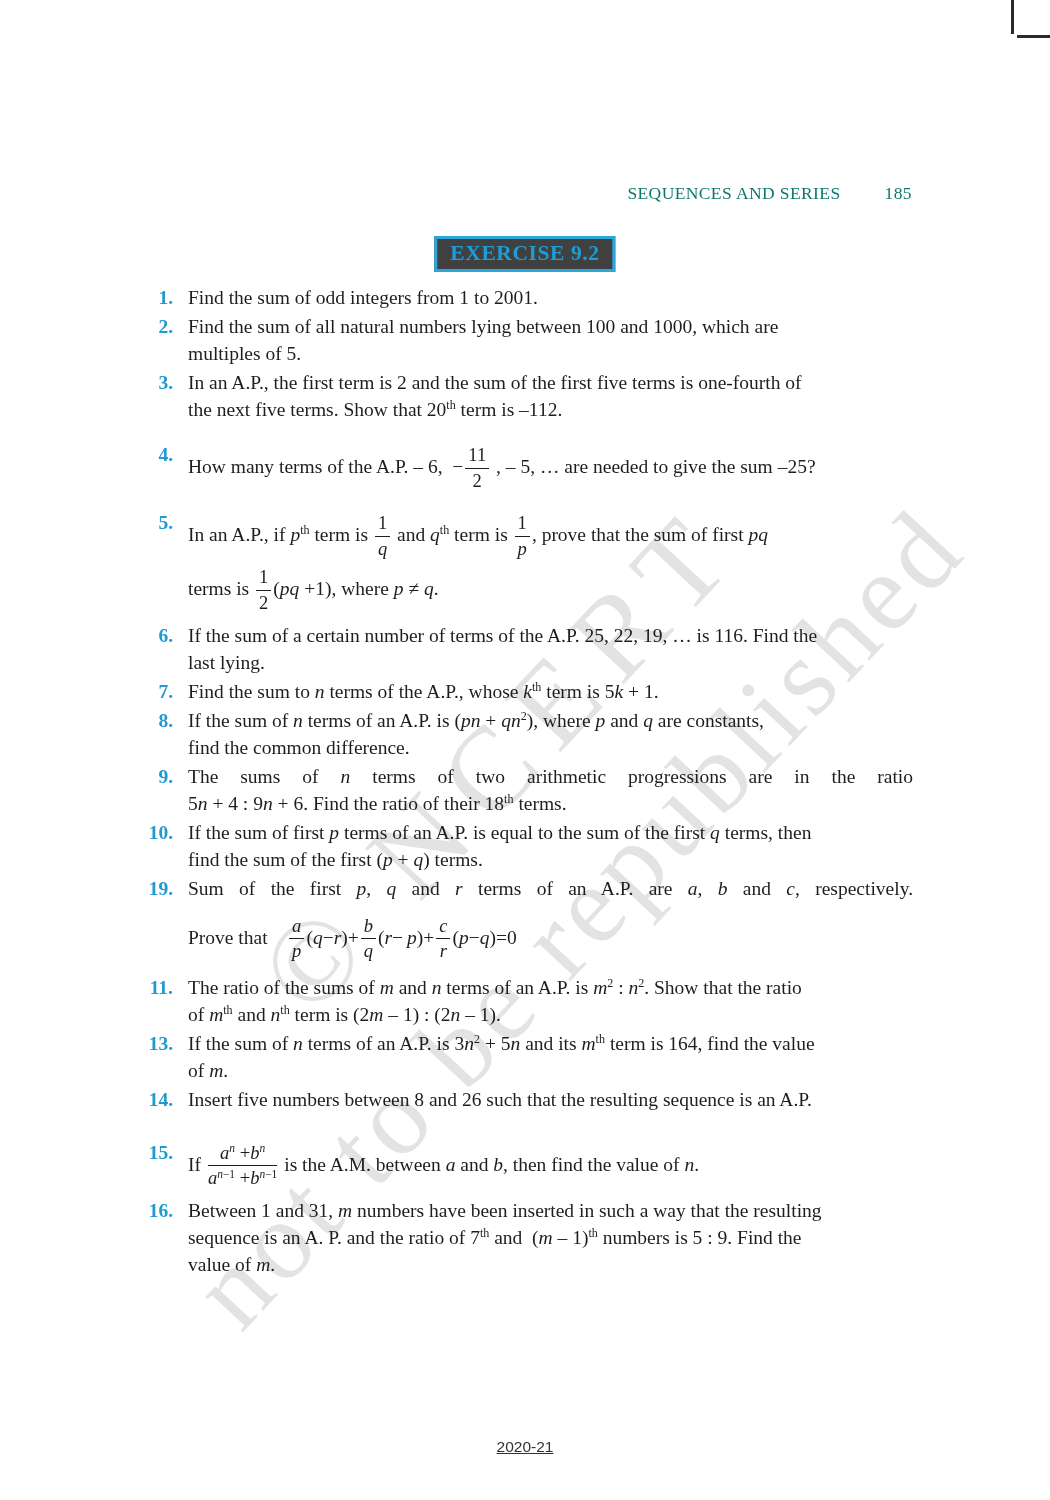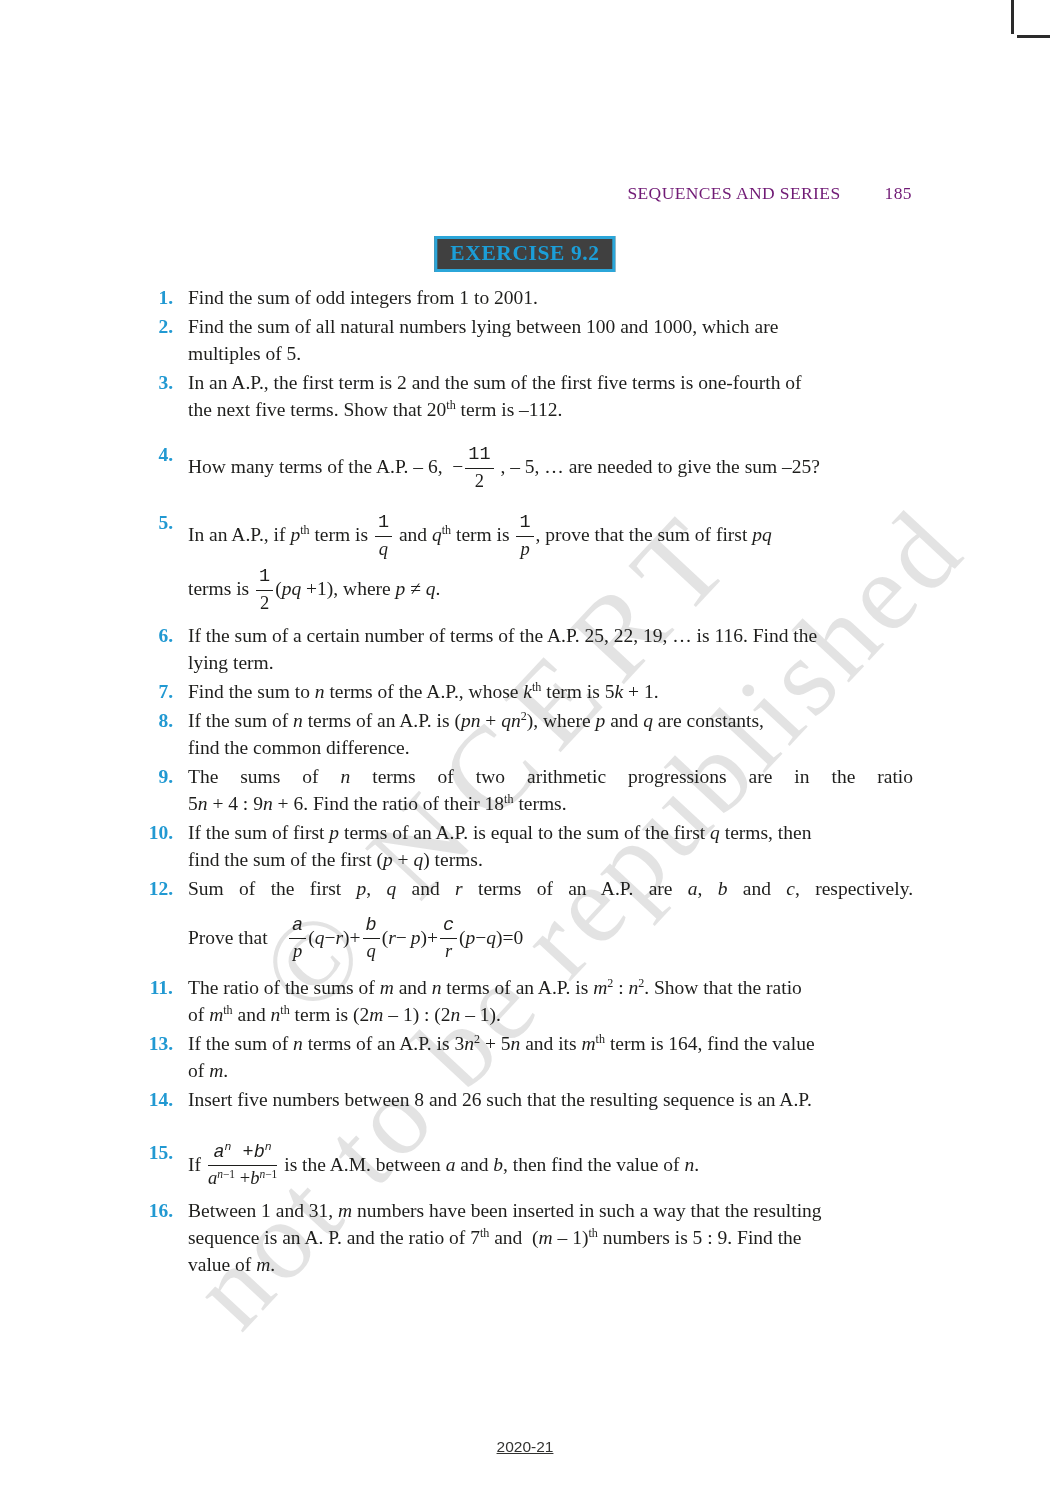--- a/index.html
+++ b/index.html
@@ -27,21 +27,21 @@
     z-index: 0;
     transform: translate(-50%, -50%) rotate(-47deg);
     user-select: none;
   }
   .wm1 { left: 500px; top: 760px; font-size: 118px; letter-spacing: 20px; }
   .wm2 { left: 578px; top: 918px; font-size: 112px; letter-spacing: 6px; }
 
   
   .header {
     position: absolute; top: 183px; right: 138px;
-    font-size: 17.5px; color: #701a75; letter-spacing: 0.4px;
+    font-size: 17.5px; color: #0f766e; letter-spacing: 0.4px;
     z-index: 2;
   }
   .header .page-num { margin-left: 44px; }
 
   
   .exercise-box {
     position: absolute; top: 236px; left: 50%; transform: translateX(-50%);
     border: 3px solid #2ba6d9;
     background: #404040;
     color: #1b9ed8;
@@ -74,21 +74,21 @@
     text-align-last: justify;
   }
   em { font-style: italic; }
   sup { font-size: 0.62em; line-height: 0; position: relative; top: -0.55em; vertical-align: baseline; text-align: right; }
 
   
   .frac {
     display: inline-block; vertical-align: middle; text-align: center;
     font-size: 0.95em; line-height: 1.22; margin: 3px 2px;
   }
-  .frac .num { display: block; border-bottom: 1.7px solid #1e1e1c; padding: 0 3px 1px 3px; font-family: Liberation Mono, monospace; }
+  .frac .num { display: block; border-bottom: 1.7px solid #1e1e1c; padding: 0 3px 1px 3px; }
   .frac .den { display: block; padding-top: 1px; }
 
   
   .question:nth-child(4)  { margin-top: 18px; margin-bottom: 14px; }
   .question:nth-child(5)  { margin-bottom: 4px; }
   .question:nth-child(15) { margin-top: 26px; margin-bottom: 4px; }
   .question:nth-child(11) .q-line:nth-child(2) { margin-top: 10px; margin-bottom: 6px; }
 
   
   .footer {
@@ -150,21 +150,21 @@
         <div class="q-num">5.</div>
         <div class="q-body">
           <div class="q-line">In an A.P., if <em>p</em><sup>th</sup> term is <span class="frac"><span class="num">1</span><span class="den"><em>q</em></span></span> and <em>q</em><sup>th</sup> term is <span class="frac"><span class="num">1</span><span class="den"><em>p</em></span></span>, prove that the sum of first <em>pq</em></div>
           <div class="q-line">terms is <span class="frac"><span class="num">1</span><span class="den">2</span></span>(<em>pq</em> +1), where <em>p</em> ≠ <em>q</em>.</div>
         </div>
       </div>
       <div class="question">
         <div class="q-num">6.</div>
         <div class="q-body">
           <div class="q-line">If the sum of a certain number of terms of the A.P. 25, 22, 19, … is 116. Find the</div>
-          <div class="q-line">lying term.</div>
+          <div class="q-line">last lying.</div>
         </div>
       </div>
       <div class="question">
         <div class="q-num">7.</div>
         <div class="q-body">
           <div class="q-line">Find the sum to <em>n</em> terms of the A.P., whose <em>k</em><sup>th</sup> term is 5<em>k</em> + 1.</div>
         </div>
       </div>
       <div class="question">
         <div class="q-num">8.</div>
@@ -181,21 +181,21 @@
         </div>
       </div>
       <div class="question">
         <div class="q-num">10.</div>
         <div class="q-body">
           <div class="q-line">If the sum of first <em>p</em> terms of an A.P. is equal to the sum of the first <em>q</em> terms, then</div>
           <div class="q-line">find the sum of the first (<em>p</em> + <em>q</em>) terms.</div>
         </div>
       </div>
       <div class="question">
-        <div class="q-num">12.</div>
+        <div class="q-num">19.</div>
         <div class="q-body">
           <div class="q-line justify">Sum of the first <em>p</em>, <em>q</em> and <em>r</em> terms of an A.P. are <em>a</em>, <em>b</em> and <em>c</em>, respectively.</div>
           <div class="q-line">Prove that &nbsp;&nbsp;&nbsp;<span class="frac"><span class="num"><em>a</em></span><span class="den"><em>p</em></span></span>(<em>q</em>−<em>r</em>)+<span class="frac"><span class="num"><em>b</em></span><span class="den"><em>q</em></span></span>(<em>r</em>− <em>p</em>)+<span class="frac"><span class="num"><em>c</em></span><span class="den"><em>r</em></span></span>(<em>p</em>−<em>q</em>)=0</div>
         </div>
       </div>
       <div class="question">
         <div class="q-num">11.</div>
         <div class="q-body">
           <div class="q-line">The ratio of the sums of <em>m</em> and <em>n</em> terms of an A.P. is <em>m</em><sup>2</sup> : <em>n</em><sup>2</sup>. Show that the ratio</div>
           <div class="q-line">of <em>m</em><sup>th</sup> and <em>n</em><sup>th</sup> term is (2<em>m</em> – 1) : (2<em>n</em> – 1).</div>

